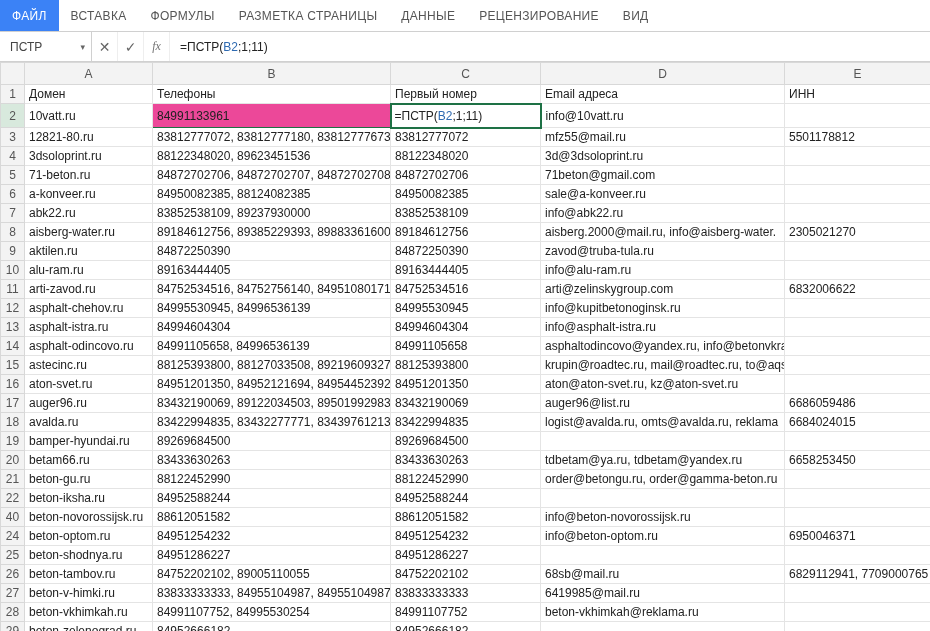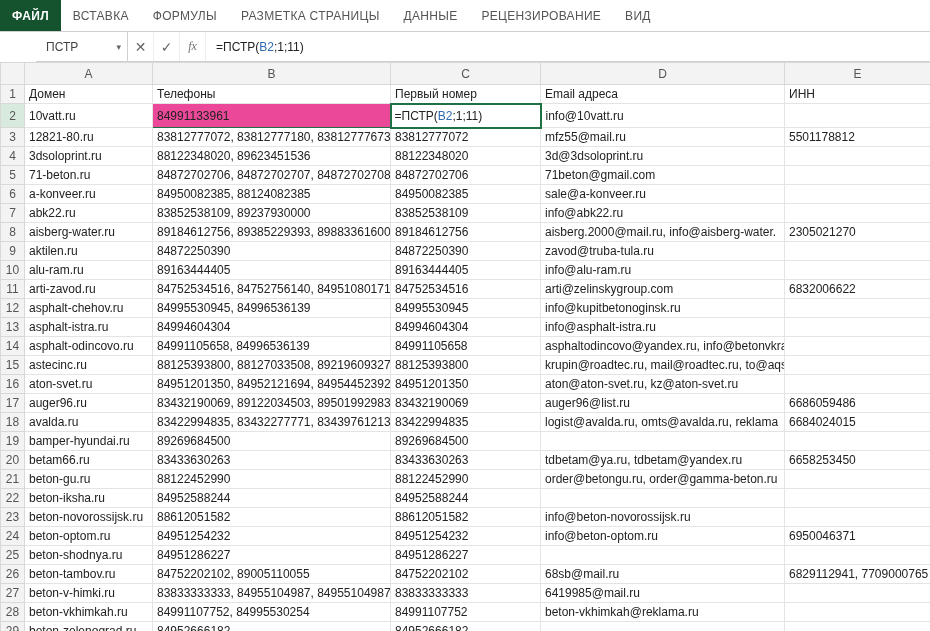--- a/index.html
+++ b/index.html
@@ -1,22 +1,22 @@
 <!DOCTYPE html>
 <html><head>
 <meta charset="utf-8">
 <style>
   * { box-sizing: border-box; margin: 0; padding: 0; }
   body { font-family: "Segoe UI", Arial, sans-serif; font-size: 13px; background: #fff; color: #333; width: 930px; overflow: hidden; }
 
   .ribbon-tabs { display: flex; align-items: stretch; border-bottom: 1px solid #d0d0d0; height: 32px; font-size: 12px; }
   .ribbon-tab { display: flex; align-items: center; padding: 0 12px; color: #555; cursor: pointer; letter-spacing: 0.3px; }
-  .ribbon-tab.file { background: #14532d; color: #fff; font-weight: 700; }
-
-  .fx-bar { display: flex; align-items: center; height: 30px; border-bottom: 1px solid #d0d0d0; font-size: 12px; margin-left: 36px; }
+  .ribbon-tab.file { background: #3b82f6; color: #fff; font-weight: 400; }
+
+  .fx-bar { display: flex; align-items: center; height: 30px; border-bottom: 1px solid #d0d0d0; font-size: 12px; }
   .name-box { display: flex; align-items: center; justify-content: space-between; padding: 0 6px 0 10px; width: 92px; border-right: 1px solid #d0d0d0; height: 100%; color: #444; }
   .dropdown-glyph { font-size: 9px; color: #666; }
   .fx-controls { display: flex; align-items: center; height: 100%; }
   .fx-btn { width: 26px; height: 100%; display: flex; align-items: center; justify-content: center; color: #666; border-right: 1px solid #eee; cursor: pointer; font-size: 14px; }
   .fx-btn.fx { font-style: italic; font-family: Georgia, serif; color: #737373; font-size: 12px; }
   .formula-input { flex: 1; padding: 0 10px; height: 100%; display: flex; align-items: center; color: #333; outline: none; border: none; }
 
   .sheet { display: block; position: relative; }
   table { border-collapse: collapse; table-layout: fixed; width: 930px; }
   col.rh   { width: 24px; }
@@ -259,21 +259,21 @@
         </tr>
         <tr>
           <td class="row-h">22</td>
           <td>beton-iksha.ru</td>
           <td>84952588244</td>
           <td>84952588244</td>
           <td></td>
           <td></td>
         </tr>
         <tr>
-          <td class="row-h">23</td>
+          <td class="row-h">40</td>
           <td>beton-novorossijsk.ru</td>
           <td>88612051582</td>
           <td>88612051582</td>
           <td>info@beton-novorossijsk.ru</td>
           <td></td>
         </tr>
         <tr>
           <td class="row-h">24</td>
           <td>beton-optom.ru</td>
           <td>84951254232</td>

